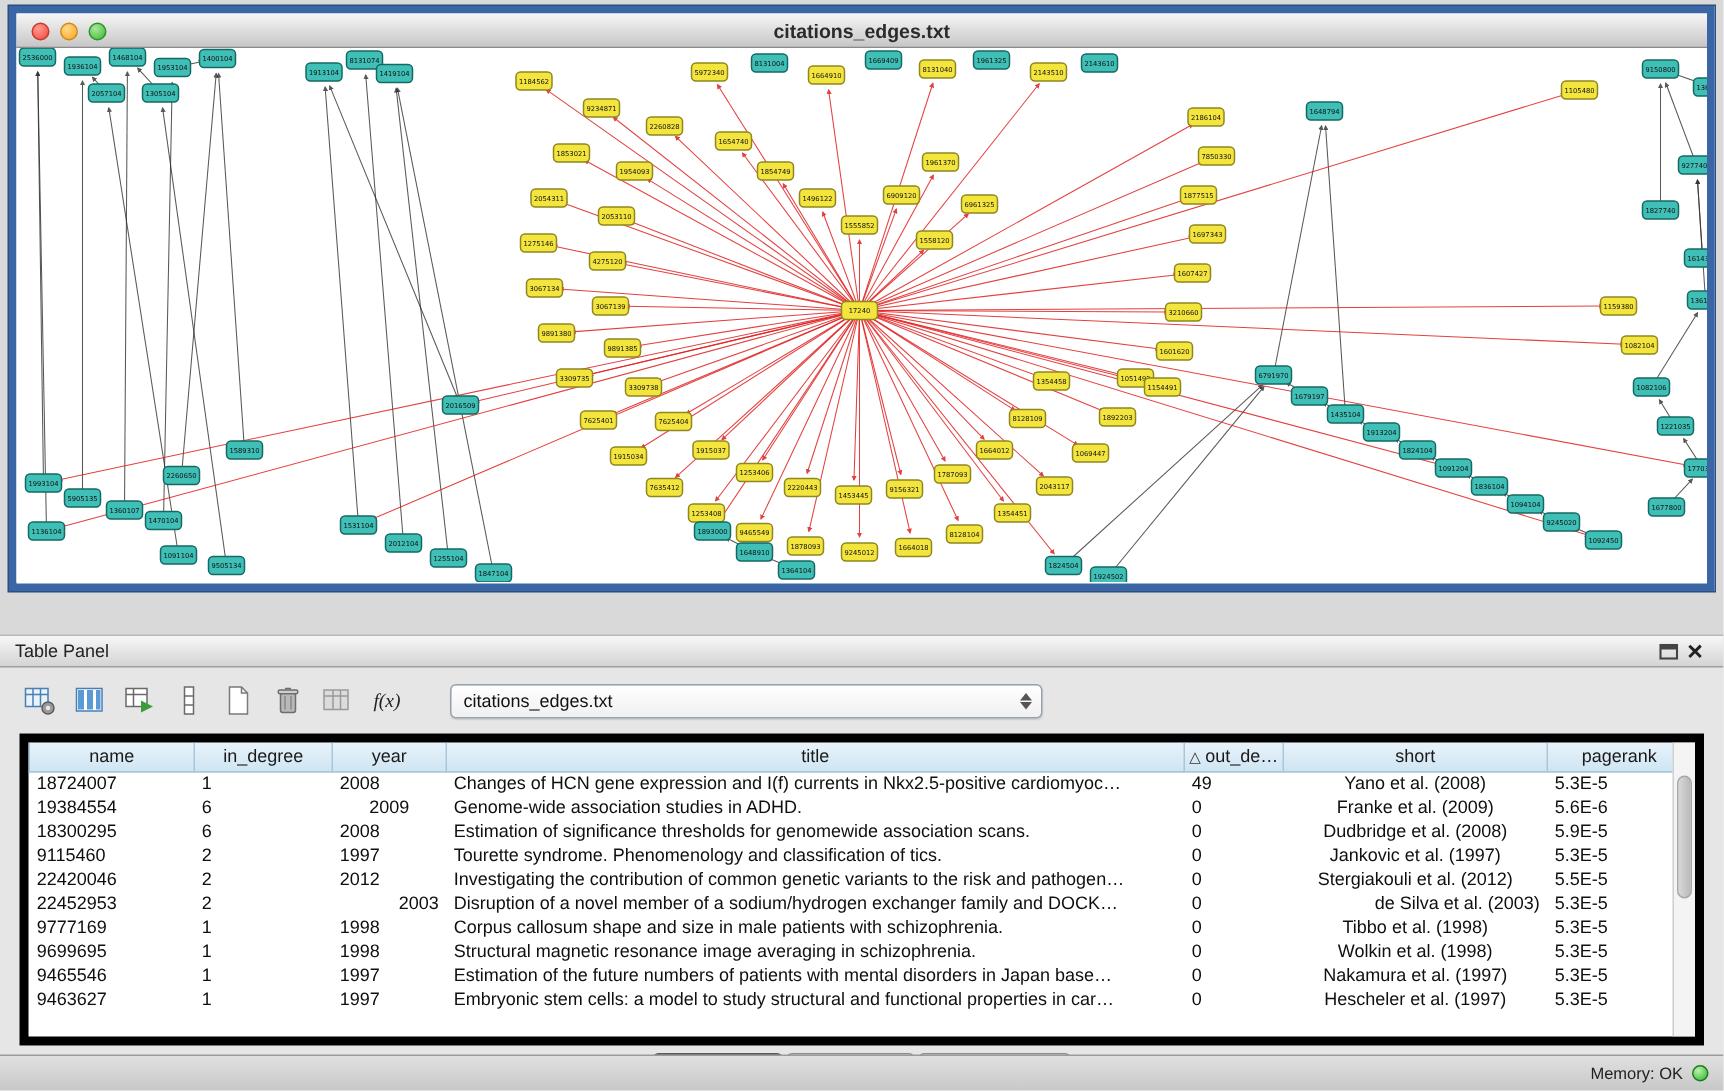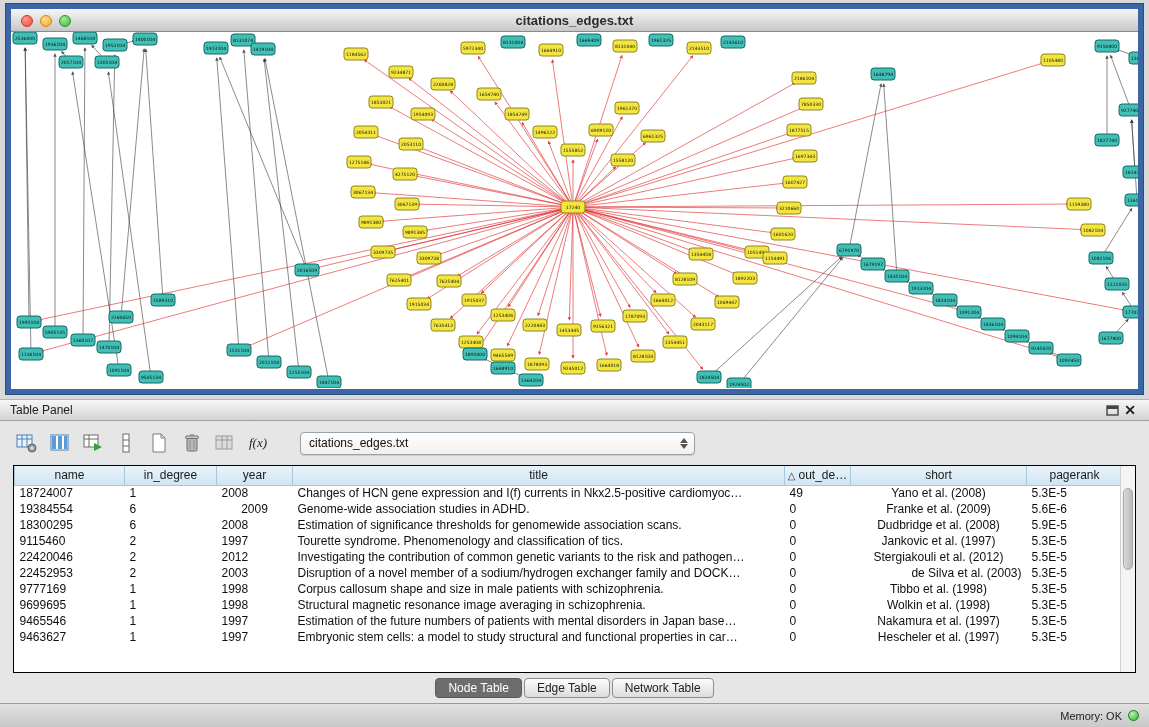--- a/index.html
+++ b/index.html
@@ -19,39 +19,39 @@
   .tl.green { background:radial-gradient(circle at 35% 30%, #a8e89a, #3cb934); border:1px solid #2f9429; }
   #nw-canvas { position:relative; width:1127px; height:356px; background:#fff; overflow:hidden; }
   #graph-svg { position:absolute; left:0; top:0; width:100%; height:100%; }
   #graph-svg line.red { stroke:#e01f1f; stroke-width:0.7; opacity:.85; }
   #graph-svg line.blk { stroke:#2f2f2f; stroke-width:0.7; opacity:.8; }
   #graph-svg rect.ny { fill:#f3e53e; stroke:#8e861e; stroke-width:1; }
   #graph-svg rect.nt { fill:#3fbfb6; stroke:#146a63; stroke-width:1; }
   #graph-svg text { font-size:4.5px; text-anchor:middle; fill:#101010; font-family:"DejaVu Sans",sans-serif; }
 
   
-  #table-panel { position:absolute; left:0; top:399px; width:1149px; height:304px; background:#e6e6e6;
+  #table-panel { position:absolute; left:0; top:423px; width:1149px; height:304px; background:#e6e6e6;
     border-top:1px solid #b6b6b6; display:flex; flex-direction:column; }
   #tp-header { height:21px; background:linear-gradient(#f7f7f7,#d4d4d4); border-bottom:1px solid #9e9e9e;
     display:flex; align-items:center; padding:0 10px; }
   #tp-title { font-size:12px; color:#222; flex:1; }
   .tp-btn { width:18px; height:16px; display:flex; align-items:center; justify-content:center; cursor:default; }
   #tp-close { font-size:14px; font-weight:bold; color:#222; }
 
   #tp-toolbar { height:44px; display:flex; align-items:center; padding-left:14px; gap:7px; }
   .tool { width:26px; height:26px; display:flex; align-items:center; justify-content:center; border-radius:3px; }
   .fx { font-family:"Liberation Serif", serif; font-style:italic; font-size:13px; color:#222; }
   #network-select { margin-left:22px; width:395px; height:23px; background:linear-gradient(#ffffff,#f0f0f0);
     border:1px solid #98a2ab; border-radius:4px; display:flex; align-items:center; box-shadow:0 1px 1px rgba(0,0,0,.12); }
   #network-select .val { flex:1; font-size:12px; color:#111; padding-left:8px; }
   #network-select .arrows { width:18px; display:flex; flex-direction:column; align-items:center; gap:1px; padding-right:2px; }
   .tri-up { width:0; height:0; border-left:4px solid transparent; border-right:4px solid transparent; border-bottom:5px solid #555; }
   .tri-dn { width:0; height:0; border-left:4px solid transparent; border-right:4px solid transparent; border-top:5px solid #555; }
 
-  #table-wrap { flex:1; margin:0 13px; background:#fff; border:1px solid #000000; position:relative; overflow:hidden; }
+  #table-wrap { flex:1; margin:0 13px; background:#fff; border:6px solid #000000; position:relative; overflow:hidden; }
   #tbl { border-collapse:collapse; table-layout:fixed; width:1108px; }
   #tbl th { height:19px; font-size:12px; font-weight:normal; color:#1a1a1a; text-align:center;
     background:linear-gradient(#e8f3fb,#cfe5f3); border:1px solid #a9c7db; border-top:none; white-space:nowrap; overflow:hidden; }
   #tbl th .sort { margin-right:3px; font-size:10px; color:#333; }
   #tbl td { height:16px; font-size:12px; color:#0f0f0f; padding:0 5px; white-space:nowrap; overflow:hidden; }
   #v-scrollbar { position:absolute; right:0; top:0; bottom:0; width:15px; background:#f4f4f4; border-left:1px solid #cfcfcf; }
   #v-thumb { position:absolute; left:2px; top:22px; width:10px; height:82px; border-radius:6px;
     background:linear-gradient(90deg,#d9d9d9,#b9b9b9); border:1px solid #a8a8a8; }
 
   #tp-tabs { height:30px; display:flex; align-items:center; justify-content:center; gap:2px; }
@@ -819,21 +819,21 @@
             <td style="text-align: left;">2</td>
             <td style="text-align: left;">2012</td>
             <td style="text-align: left;">Investigating the contribution of common genetic variants to the risk and pathogen…</td>
             <td style="text-align: left;">0</td>
             <td style="text-align: center; margin-top: 28px;">Stergiakouli et al. (2012)</td>
             <td style="text-align: left;">5.5E-5</td>
           </tr>
           <tr>
             <td style="text-align: left;">22452953</td>
             <td style="text-align: left;">2</td>
-            <td style="text-align: left;">2003</td>
+            <td style="text-align: right;">2003</td>
             <td style="text-align: left;">Disruption of a novel member of a sodium/hydrogen exchanger family and DOCK…</td>
             <td style="text-align: left;">0</td>
             <td style="text-align: right;">de Silva et al. (2003)</td>
             <td style="text-align: left;">5.3E-5</td>
           </tr>
           <tr>
             <td style="text-align: left;">9777169</td>
             <td style="text-align: left;">1</td>
             <td style="text-align: left;">1998</td>
             <td style="text-align: left;">Corpus callosum shape and size in male patients with schizophrenia.</td>

